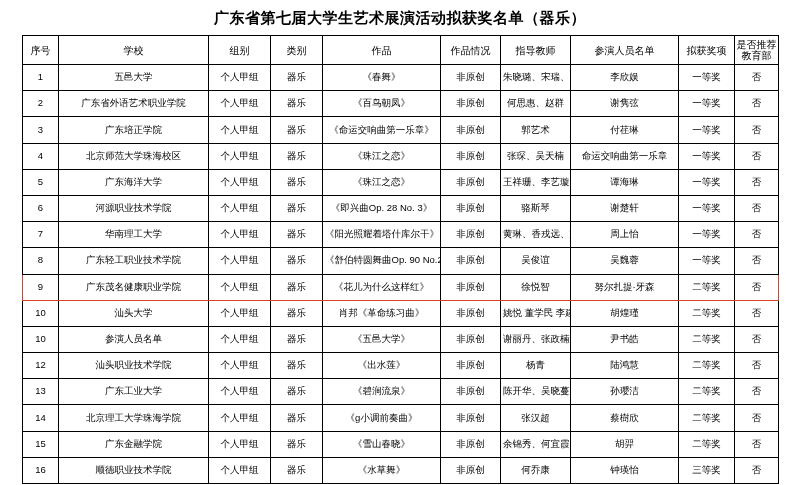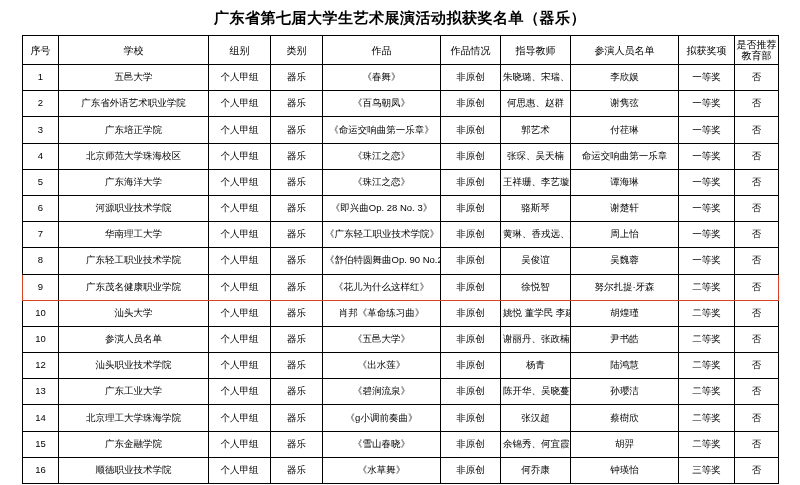--- a/index.html
+++ b/index.html
@@ -315,21 +315,21 @@
           <td>
             <span class="cell-text">华南理工大学</span>
           </td>
           <td>
             <span class="cell-text">个人甲组</span>
           </td>
           <td>
             <span class="cell-text">器乐</span>
           </td>
           <td>
-            <span class="cell-text">《广东轻工职业技术学院》</span>
+            <span class="cell-text">《阳光照耀着塔什库尔干》</span>
           </td>
           <td>
             <span class="cell-text">非原创</span>
           </td>
           <td>
             <span class="cell-text">黄琳、香戎远、刘嘉馨</span>
           </td>
           <td>
             <span class="cell-text">周上怡</span>
           </td>

